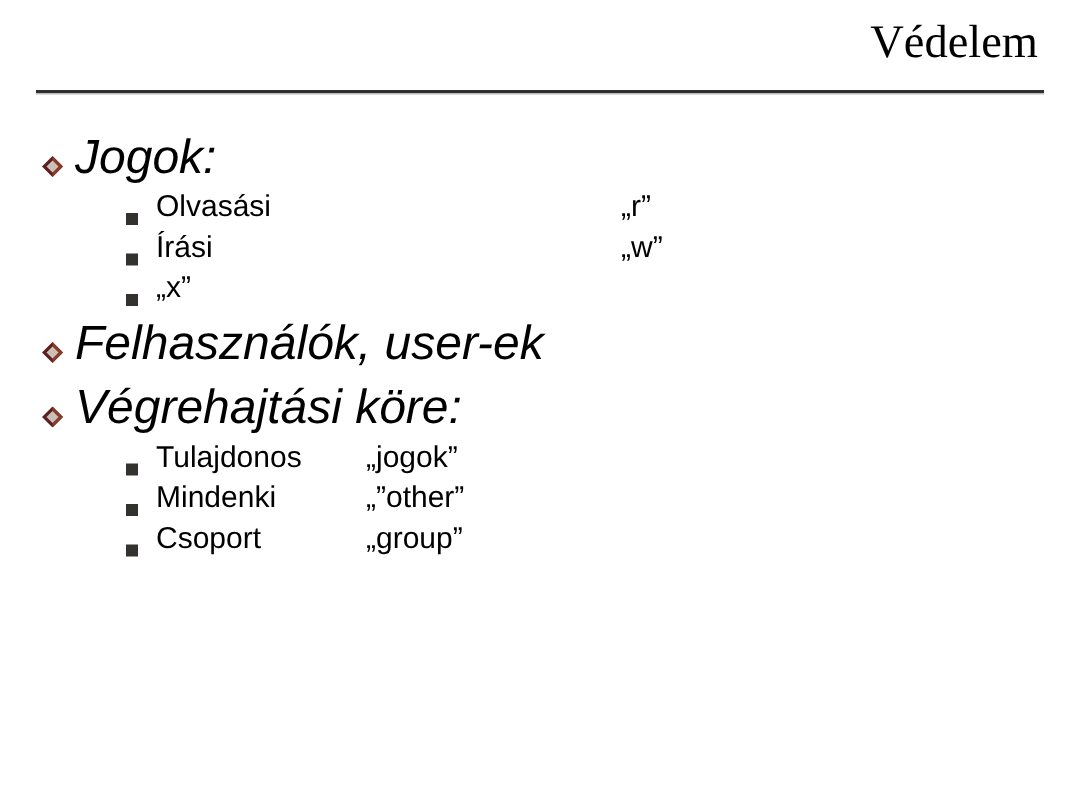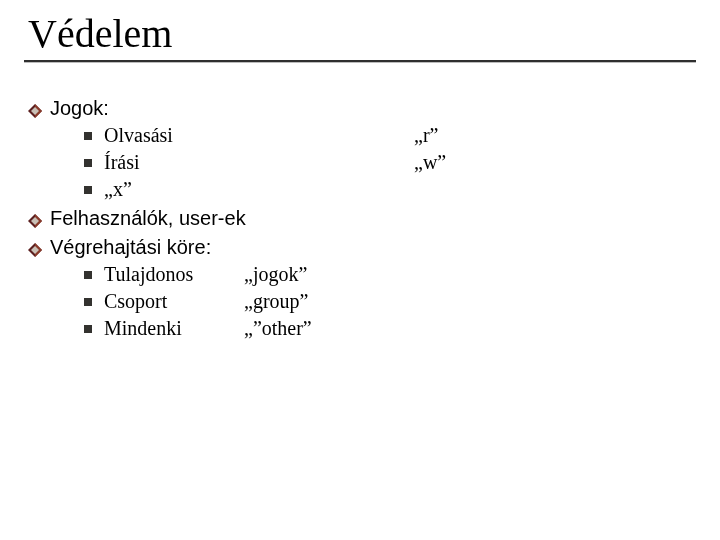--- a/index.html
+++ b/index.html
@@ -14,24 +14,25 @@
   }
   .slide {
     position: relative;
     width: 720px;
     height: 540px;
     box-sizing: border-box;
     padding: 10px 28px 0 28px;
   }
   .title {
     font-family: "Times New Roman", serif;
-    font-size: 40px;
+    font-size: 31px;
     font-weight: 400;
     margin: 0 0 6px 0;
     padding: 0;
+    text-align: right;
   }
   .rule {
     position: absolute;
     left: 24px;
     top: 60px;
     right: 24px;
     height: 3px;
   }
   .rule .dark {
     height: 2px;
@@ -41,42 +42,42 @@
     height: 1px;
     background: #bcbcbc;
   }
   .body {
     margin-top: 40px;
   }
   
   .l1 {
     display: flex;
     align-items: baseline;
-    font-size: 20px;
+    font-size: 32px;
     margin: 6px 0 0 0;
+    font-style: italic;
   }
   .l1 .diamond {
     width: 14px;
     height: 14px;
     flex: 0 0 14px;
     margin-right: 8px;
     position: relative;
     top: 3px;
   }
   .diamond svg { display: block; }
   
   .l2block {
     margin-left: 56px;
   }
   .l2 {
     display: flex;
-    align-items: flex-start;
+    align-items: flex-end;
     font-size: 20px;
     margin: 4px 0;
-    font-family: Liberation Serif, serif;
   }
   .l2 .sq {
     width: 8px;
     height: 8px;
     background: #33322f;
     flex: 0 0 8px;
     margin-right: 12px;
     margin-top: 8px;
   }
   .l2 .txtwrap {
@@ -178,28 +179,28 @@
       <div class="l2">
         <span class="sq"></span>
         <span class="txtwrap">
           <span class="label">Tulajdonos</span>
           <span class="val">„jogok”</span>
         </span>
       </div>
       <div class="l2">
         <span class="sq"></span>
         <span class="txtwrap">
+          <span class="label">Mindenki</span>
+          <span class="val">„”other”</span>
+        </span>
+      </div>
+      <div class="l2">
+        <span class="sq"></span>
+        <span class="txtwrap">
           <span class="label">Csoport</span>
           <span class="val">„group”</span>
         </span>
       </div>
-      <div class="l2">
-        <span class="sq"></span>
-        <span class="txtwrap">
-          <span class="label">Mindenki</span>
-          <span class="val">„”other”</span>
-        </span>
-      </div>
     </div>
 
 
   </div>
 </div>
 
 </body></html>

